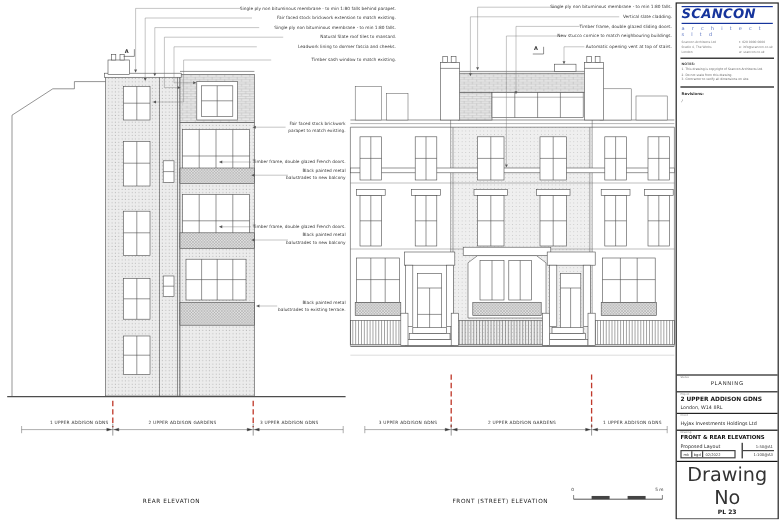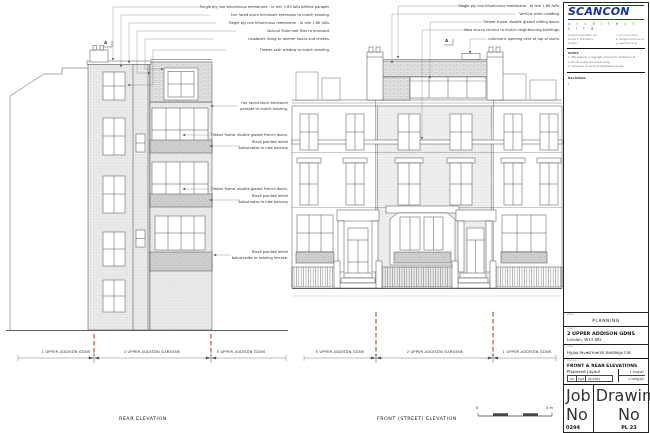--- a/index.html
+++ b/index.html
@@ -485,24 +485,20 @@
             <div>02/2022</div>
           </div>
         </div>
         <div class="scalebox">
           <div>1:50@A1</div>
           <div>1:100@A3</div>
         </div>
       </div>
     </div>
     <div class="f-numbers">
-      <div class="numcell">
-        <div class="lab">Job No</div>
-        <div class="val">0294</div>
-      </div>
       <div class="numcell wide">
         <div class="lab">Drawing No</div>
         <div class="val">PL 23</div>
       </div>
 
     </div>
   </div>
 
 </div>
 

